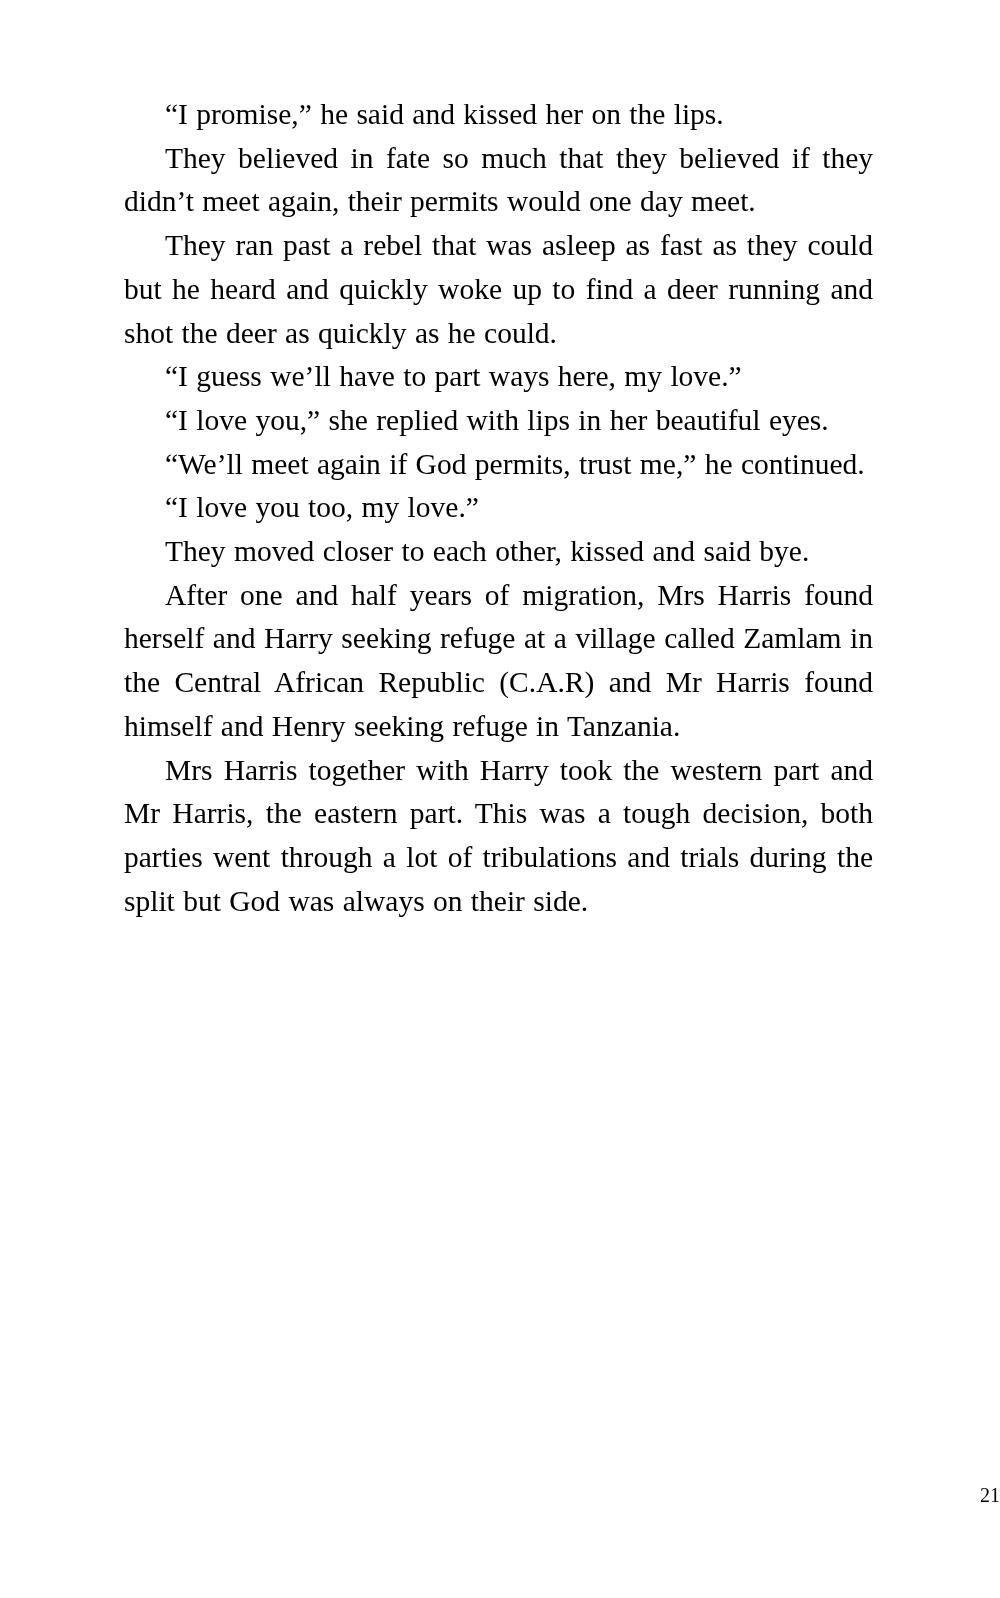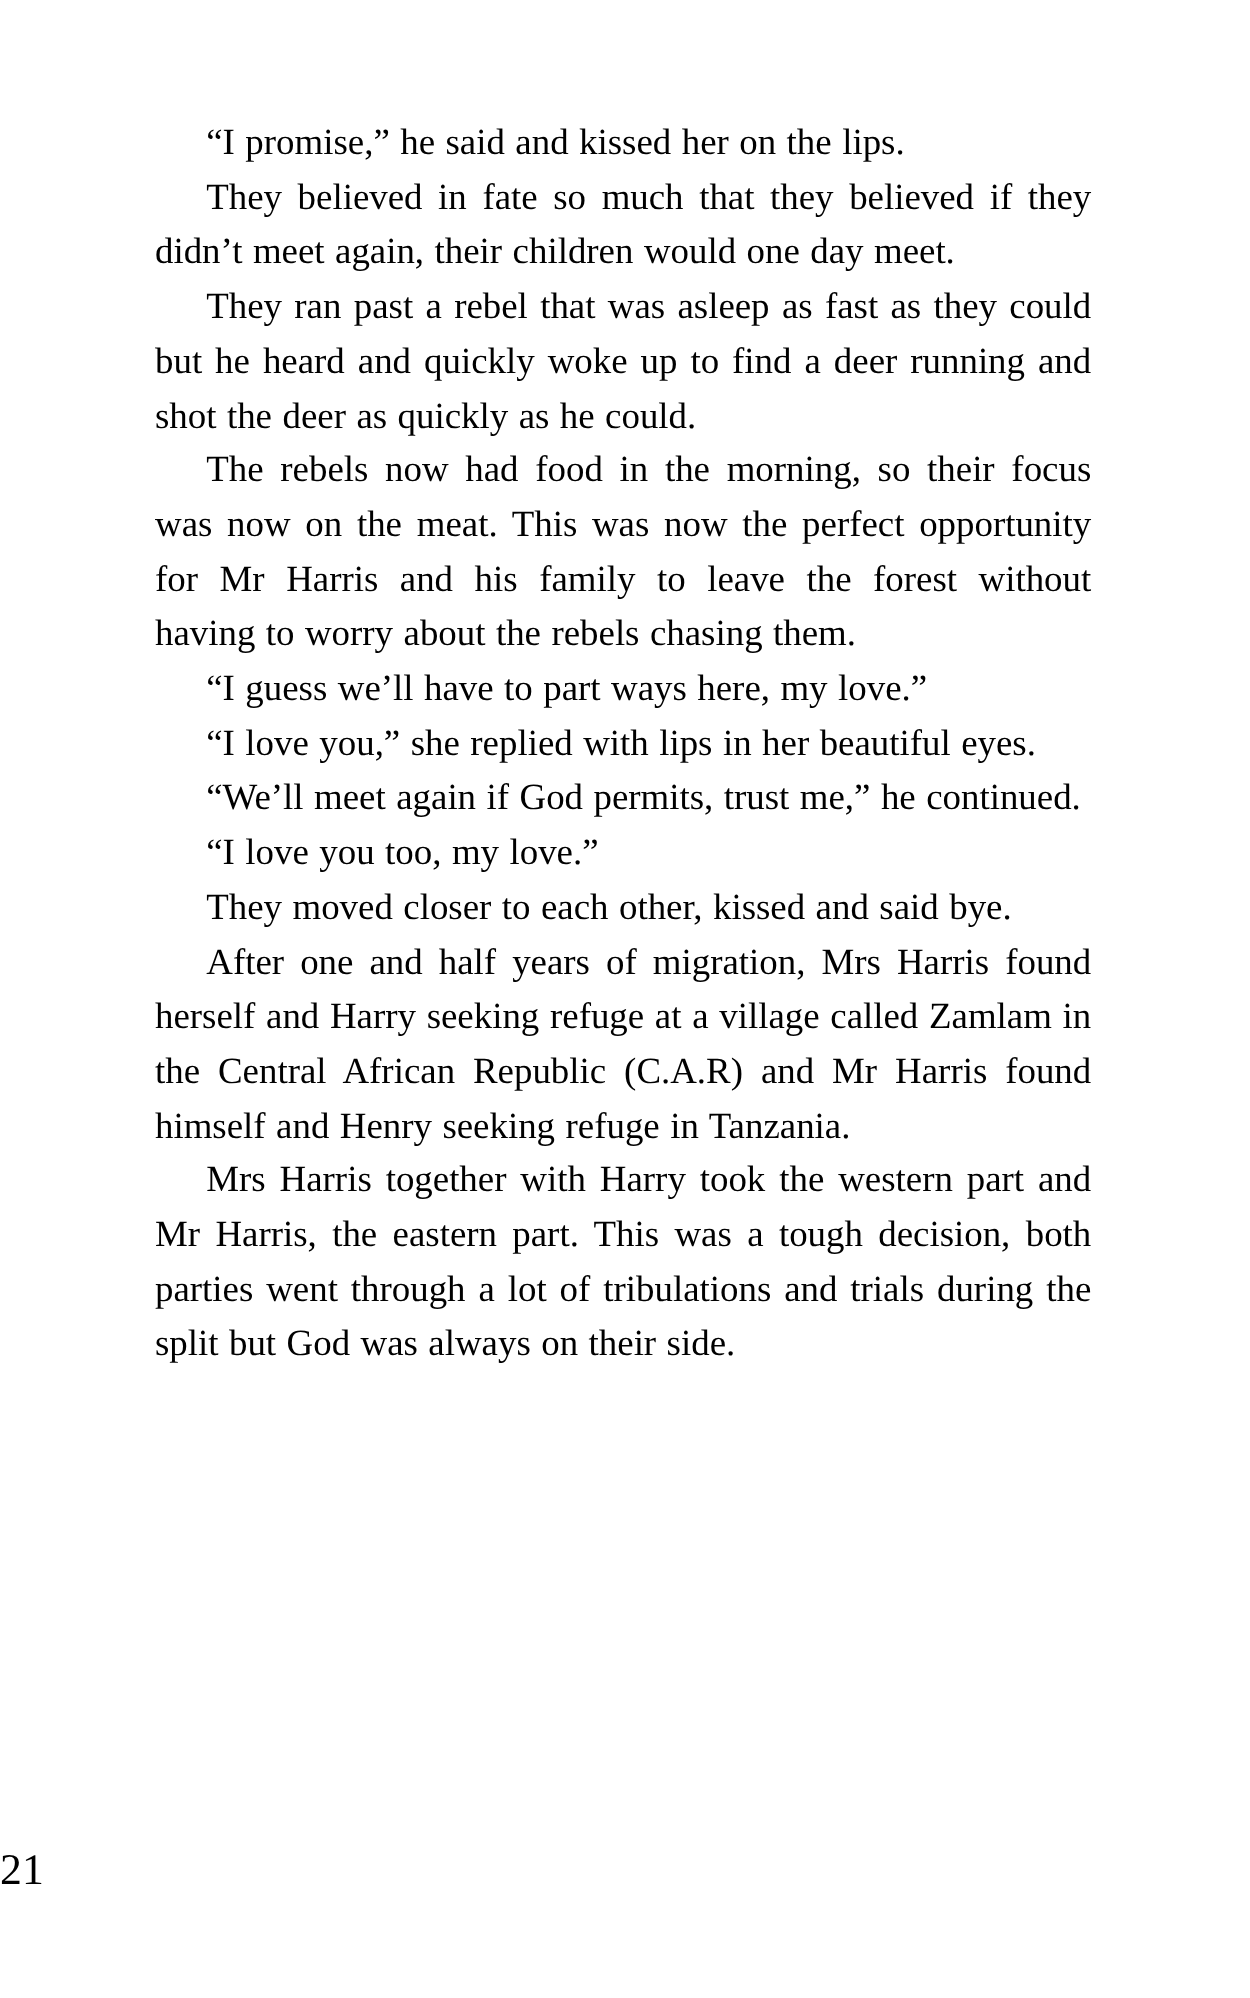--- a/index.html
+++ b/index.html
@@ -30,34 +30,33 @@
     line-height: 43.7px;
     text-align: justify;
     text-indent: 41px;
     word-spacing: 1px;
   }
   .page-number {
     position: absolute;
     left: 0;
     top: 1474px;
     width: 1000px;
-    text-align: left;
-    font-size: 35px;
+    text-align: right;
+    font-size: 20px;
     line-height: 43px;
   }
 </style>
 </head>
 <body>
 
 <div class="page">
   <div class="text-block">
     <p class="para">“I promise,” he said and kissed her on the lips.</p>
-    <p class="para">They believed in fate so much that they believed if they didn’t meet again, their children would one day meet.</p>
+    <p class="para">They believed in fate so much that they believed if they didn’t meet again, their permits would one day meet.</p>
     <p class="para">They ran past a rebel that was asleep as fast as they could but he heard and quickly woke up to find a deer running and shot the deer as quickly as he could.</p>
-    <p class="para">The rebels now had food in the morning, so their focus was now on the meat. This was now the perfect opportunity for Mr Harris and his family to leave the forest without having to worry about the rebels chasing them.</p>
     <p class="para">“I guess we’ll have to part ways here, my love.”</p>
     <p class="para">“I love you,” she replied with lips in her beautiful eyes.</p>
     <p class="para">“We’ll meet again if God permits, trust me,” he continued.</p>
     <p class="para">“I love you too, my love.”</p>
     <p class="para">They moved closer to each other, kissed and said bye.</p>
     <p class="para">After one and half years of migration, Mrs Harris found herself and Harry seeking refuge at a village called Zamlam in the Central African Republic (C.A.R) and Mr Harris found himself and Henry seeking refuge in Tanzania.</p>
     <p class="para">Mrs Harris together with Harry took the western part and Mr Harris, the eastern part. This was a tough decision, both parties went through a lot of tribulations and trials during the split but God was always on their side.</p>
   </div>
   <div class="page-number">21</div>
 </div>

